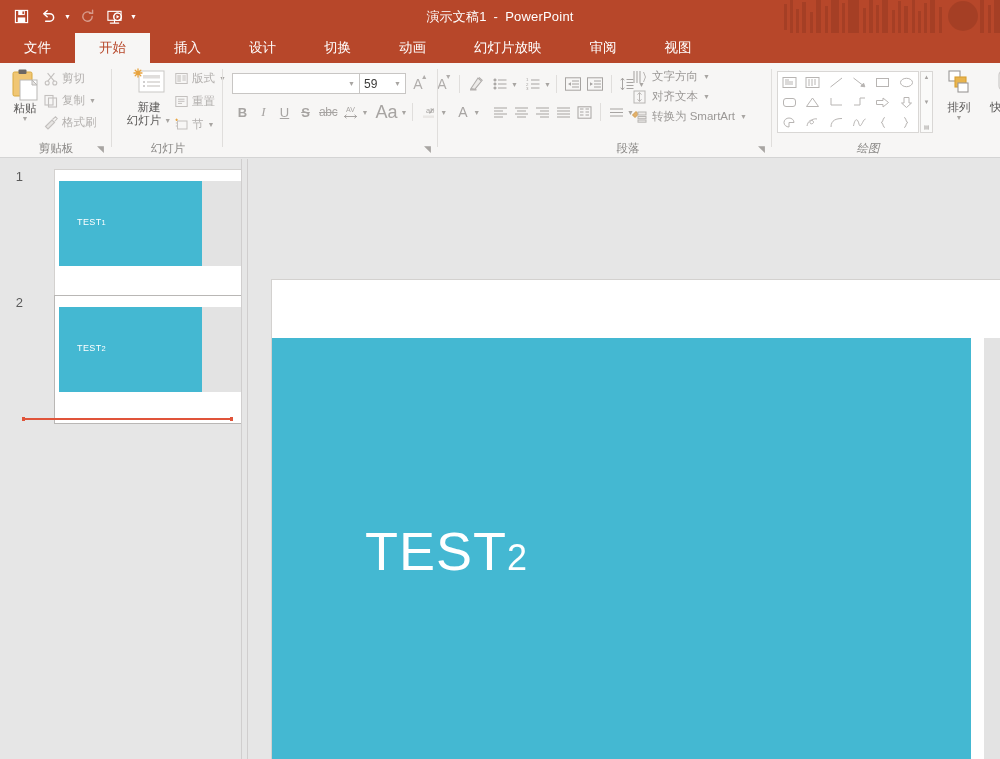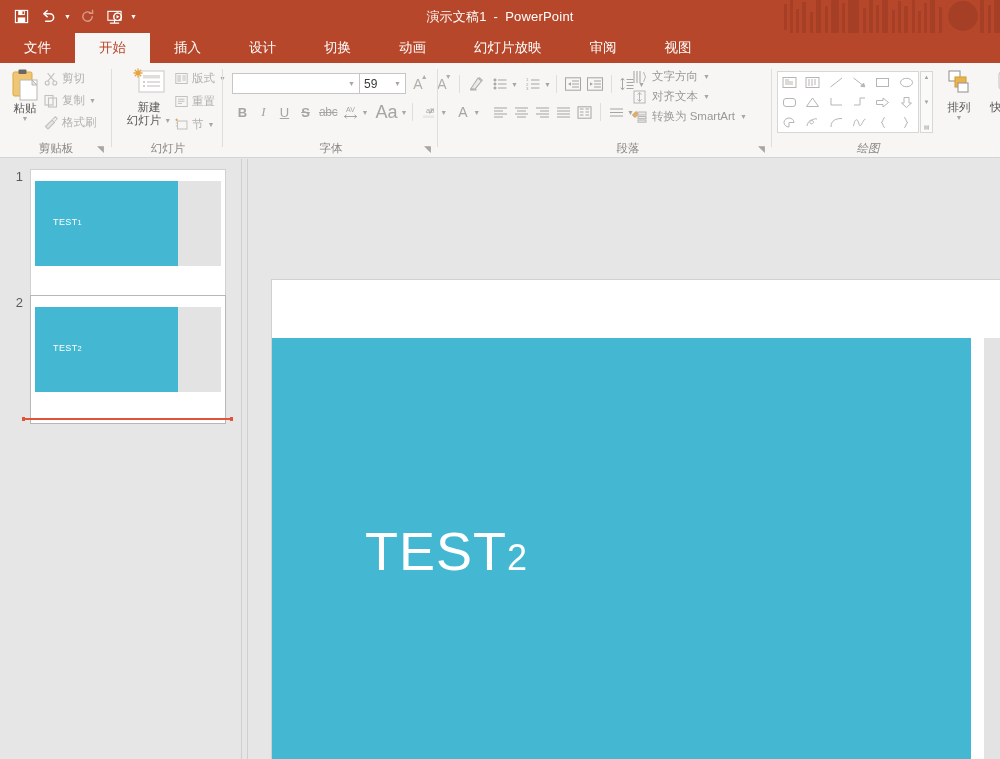--- a/index.html
+++ b/index.html
@@ -139,21 +139,21 @@
   
   .workspace{ position:absolute; left:0; top:159px; width:1000px; height:600px; background:#e6e6e6; }
 
   .thumbpane{ position:absolute; left:0; top:0; width:241px; height:600px; background:#e6e6e6; overflow:hidden; }
   .splitter{ position:absolute; left:241px; top:0; width:7px; height:600px; background:#e6e6e6;
              border-left:1px solid #d0cece; border-right:1px solid #d0cece; }
 
   .thumb-row{ position:absolute; display:flex; align-items:flex-start; }
   .thumb-num{ width:22px; text-align:right; padding-right:7px; font-size:13px; color:#5a5a5a; cursor:default; }
   .thumb{
-    width:196px; height:129px; background:#fff; border:1px solid #d3d1cf; position:relative;
+    width:196px; height:129px; background:#fff; border:1px solid #d3d1cf; position:relative;margin-left:24px;
   }
   .thumb.selected{ border:1px solid #b9b7b5; }
   .thumb-teal{ position:absolute; left:4px; top:11px; width:143px; height:85px; background:#44b8d2; }
   .thumb-gray{ position:absolute; left:147px; top:11px; width:43px; height:85px; background:#e3e3e3; }
   .thumb-title{
     position:absolute; left:22px; top:47px; color:#fff; font-size:9px; letter-spacing:.4px;
   }
   .thumb-title .sub{ font-size:7.5px; }
   .droprule{ position:absolute; height:4px; }
   .droprule .bar{ position:absolute; left:3px; right:3px; top:1px; height:2px; background:#e0543a; }
@@ -424,21 +424,20 @@
             <text x="5" y="8" font-size="7.5" fill="#a7a4a2" font-family="Liberation Sans, sans-serif">ab</text>
             <path d="M8.5 8.5 L12.5 3.5" stroke="#a7a4a2" stroke-width="1.1"></path>
             <rect x="2" y="10.5" width="11" height="2.4" fill="#e8e6e4"></rect>
           </svg>
         </div>
         <div class="caret">▼</div>
         <div class="fbtn" style="font-size:14px;margin-left:5px;">A</div>
         <div class="caret">▼</div>
       </div>
 
-      <div class="grp-label">字体</div>
       <div class="dlg-launch" style="right:5px;">◥</div>
       <div class="grp-sep" style="right:0;"></div>
     </div>
 
     <div class="grp" id="grp-para">
       <div class="pr1">
         <div class="pbtn">
           <svg width="15" height="14" viewBox="0 0 15 14" fill="none" stroke="#a7a4a2" stroke-width="1">
             <circle cx="2" cy="3" r="1.1" fill="#a7a4a2"></circle>
               <path d="M5 3 H13.5"></path>

